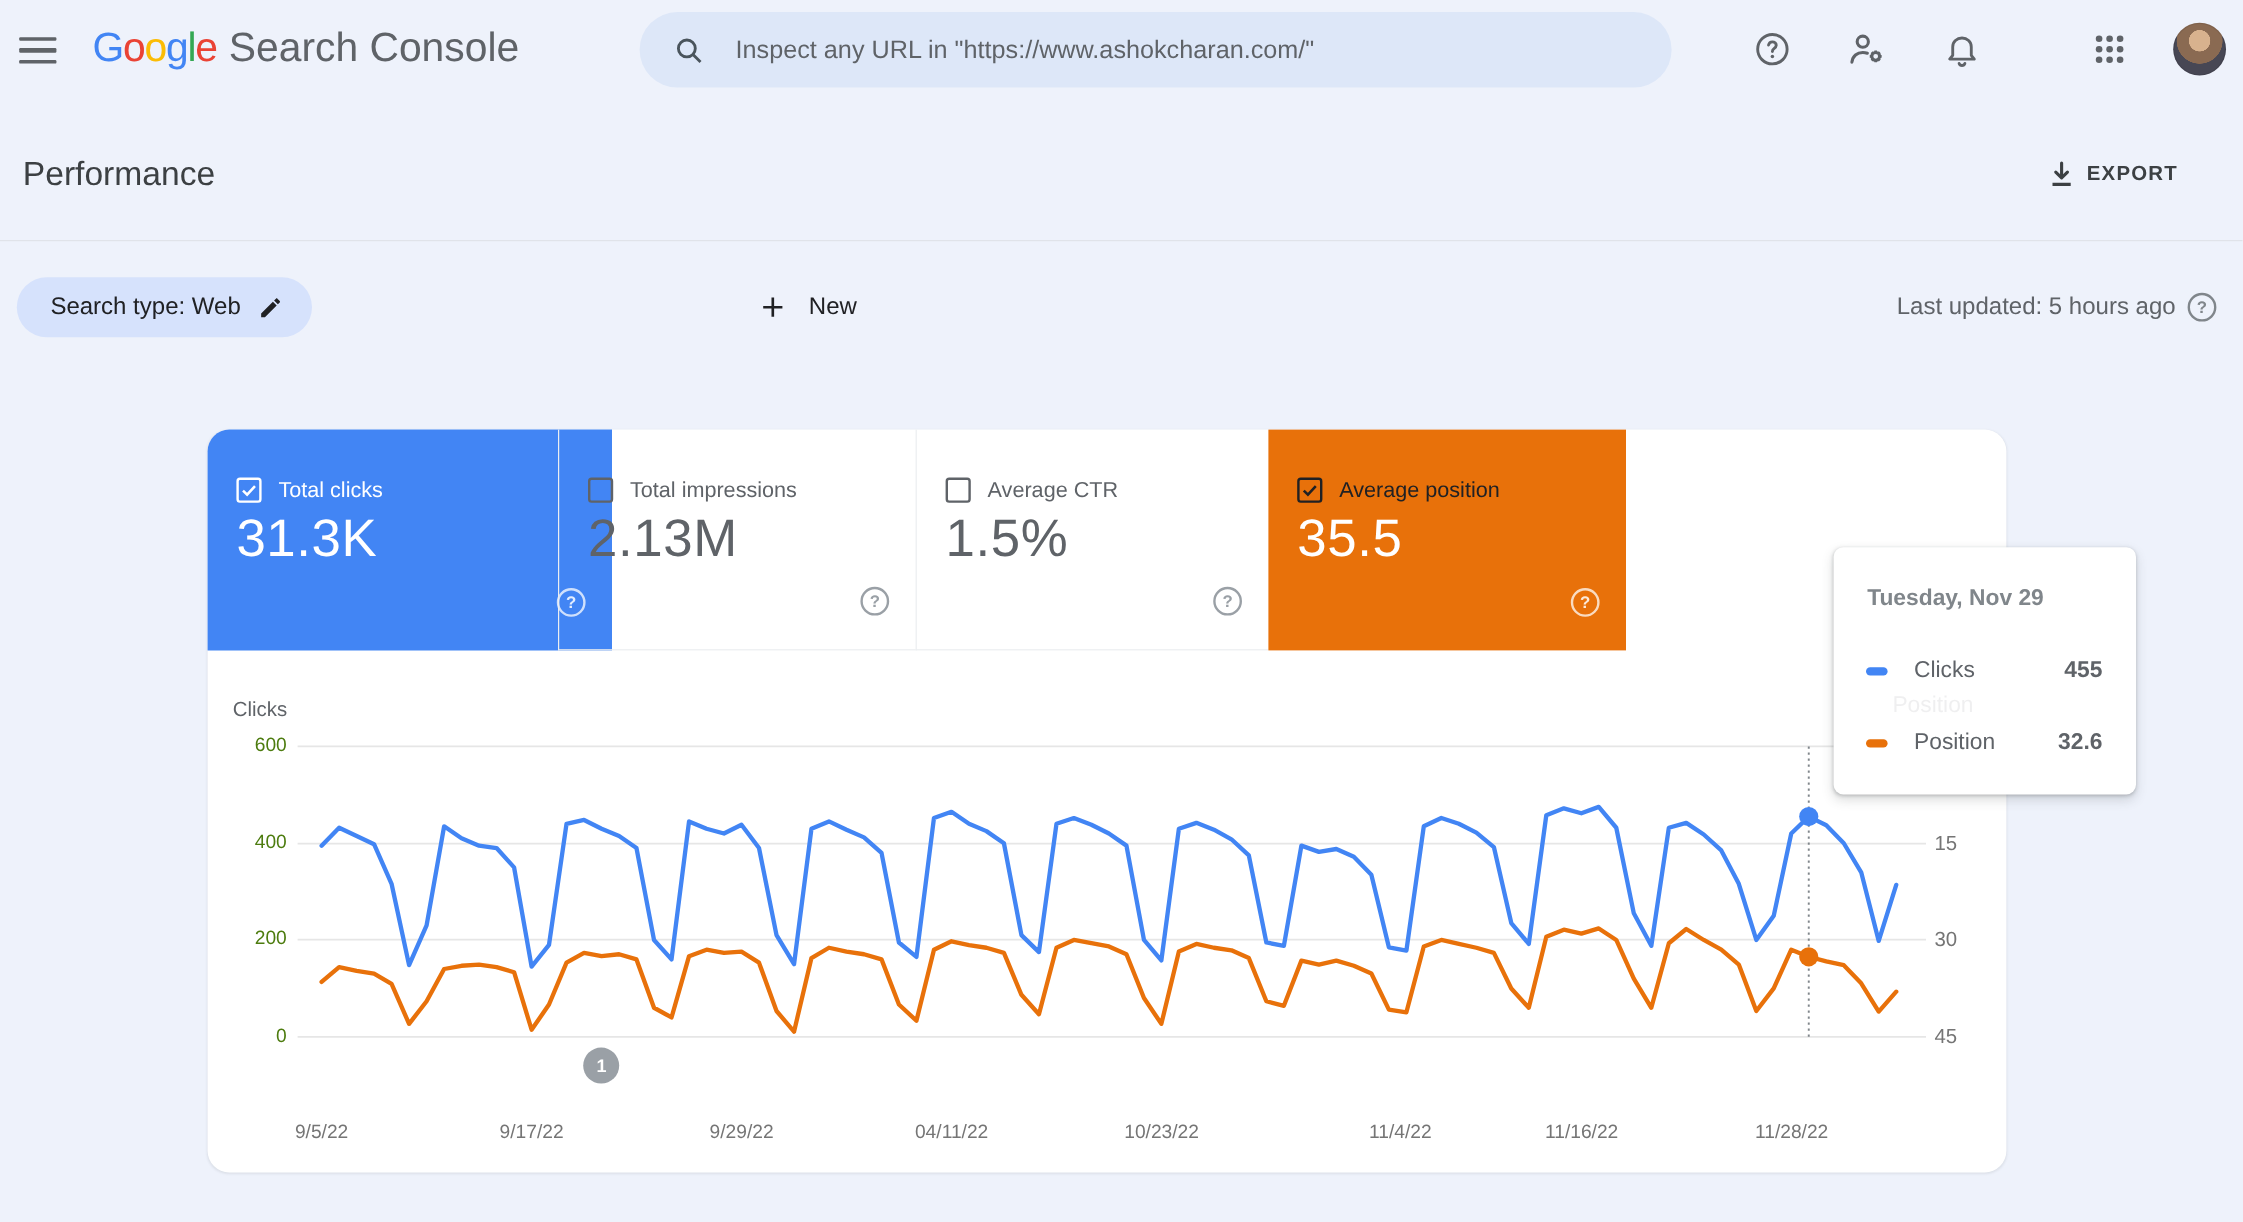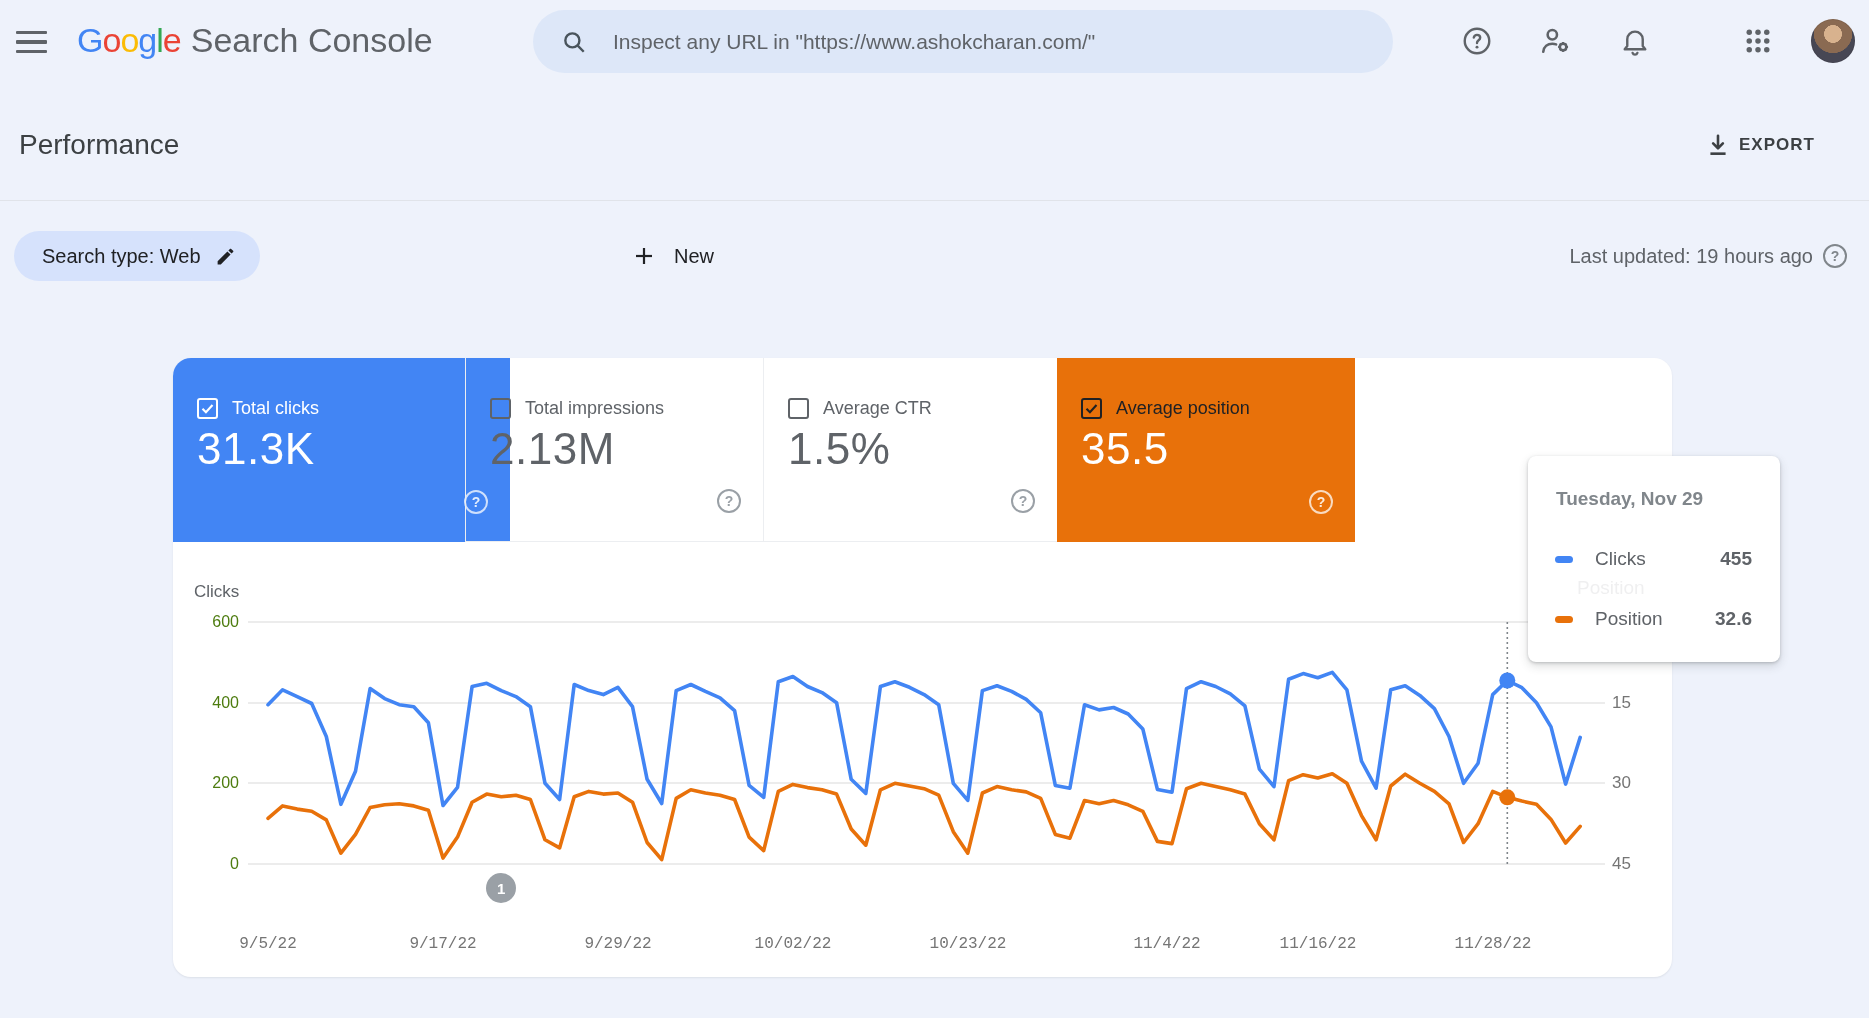--- a/index.html
+++ b/index.html
@@ -53,21 +53,21 @@
   .cb { width:21px; height:21px; border-radius:3px; flex:0 0 auto; display:flex; align-items:center; justify-content:center; }
   .cb.white { border:2px solid #fff; } .cb.grayb { border:2px solid #5f6368; } .cb.darkb { border:2px solid #202124; }
   .card-q { position:absolute; right:22px; bottom:28px; width:24px; height:24px; border-radius:50%; font-size:14px; font-weight:700; display:flex; align-items:center; justify-content:center; }
   .card-q.on { border:2px solid rgba(255,255,255,.75); color:rgba(255,255,255,.85); }
   .card-q.off { border:2px solid #9aa0a6; color:#9aa0a6; }
 
   
   .chart-title { position:absolute; left:21px; top:224px; font-size:17px; color:#5f6368; }
   .ytick { position:absolute; left:0; width:66px; text-align:right; font-size:16px; color:#4d7c0f; height:22px; line-height:22px; }
   .rtick { position:absolute; left:1439px; font-size:17px; color:#757575; height:22px; line-height:22px; }
-  .xtick { position:absolute; width:110px; text-align:center; top:577px; font-size:16px; color:#757575;font-family:Liberation Mono, monospace; }
+  .xtick { position:absolute; width:110px; text-align:center; top:577px; font-size:16px; color:#757575; }
   #chart-svg { position:absolute; left:0; top:0; width:1499px; height:619px; }
   .chart-badge { position:absolute; top:515px; width:30px; height:30px; background:#9aa0a6; border-radius:50%; color:#fff; font-size:15px; font-weight:700; display:flex; align-items:center; justify-content:center; }
 
   
   .tooltip { position:absolute; left:1528px; top:456px; width:252px; height:206px; background:#fff; border-radius:8px; z-index:10;
              box-shadow:0 1px 3px rgba(60,64,67,.25), 0 4px 10px rgba(60,64,67,.18); }
   .tooltip .tt-title { position:absolute; left:28px; top:32px; font-size:19px; font-weight:700; color:#80868b; }
   .tt-row { position:absolute; left:0; width:100%; height:26px; display:flex; align-items:center; }
   .tt-row .dash { width:18px; height:7px; border-radius:3.5px; margin-left:27px; }
   .tt-row .lbl { margin-left:22px; font-size:19px; color:#5f6368; }
@@ -164,21 +164,21 @@
       </svg>
   </div>
   <div class="new-btn">
     <svg width="24" height="24" viewBox="0 0 24 24" stroke="#202124" stroke-width="2.2" fill="none">
         <line x1="12" y1="4" x2="12" y2="20"></line>
         <line x1="4" y1="12" x2="20" y2="12"></line>
       </svg>
     <span>New</span>
   </div>
   <div class="last-updated">
-    <span>Last updated: 19 hours ago</span>
+    <span>Last updated: 5 hours ago</span>
     <div class="q-circle">?</div>
   </div>
 
   <div class="panel">
 
     <div class="card sel0 light" id="card0" style="background: rgb(66, 133, 244);">
       <div class="row">
           <div class="cb white">
             <svg width="15" height="15" viewBox="0 0 24 24" fill="none" stroke="#fff" stroke-width="3.4">
               <path d="M4 12.5 9.5 18 20 6.5"></path>
@@ -225,21 +225,21 @@
     <div class="ytick" style="top:414px">200</div>
     <div class="ytick" style="top:495px">0</div>
 
     <div class="rtick" style="top:334px">15</div>
     <div class="rtick" style="top:414px">30</div>
     <div class="rtick" style="top:495px">45</div>
 
     <div class="xtick" style="left:40px">9/5/22</div>
     <div class="xtick" style="left:215px">9/17/22</div>
     <div class="xtick" style="left:390px">9/29/22</div>
-    <div class="xtick" style="left:565px">10/02/22</div>
+    <div class="xtick" style="left:565px">04/11/22</div>
     <div class="xtick" style="left:740px">10/23/22</div>
     <div class="xtick" style="left:939px">11/4/22</div>
     <div class="xtick" style="left:1090px">11/16/22</div>
     <div class="xtick" style="left:1265px">11/28/22</div>
 
     <svg id="chart-svg" viewBox="0 0 1499 619">
       <g stroke="#e6e6e6" stroke-width="1.4">
         <line x1="75" y1="264" x2="1432" y2="264"></line>
         <line x1="75" y1="345" x2="1432" y2="345"></line>
         <line x1="75" y1="425" x2="1432" y2="425"></line>

